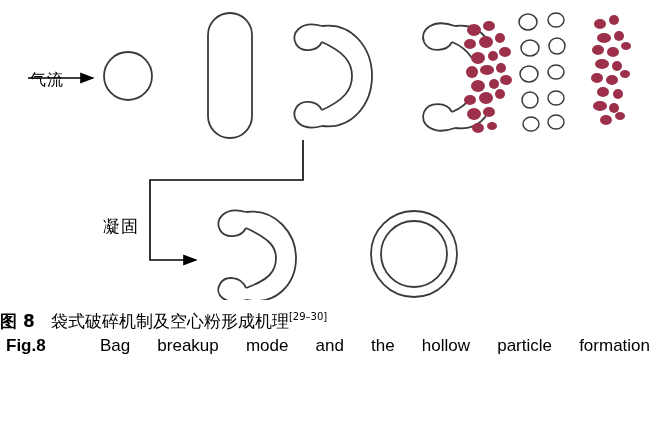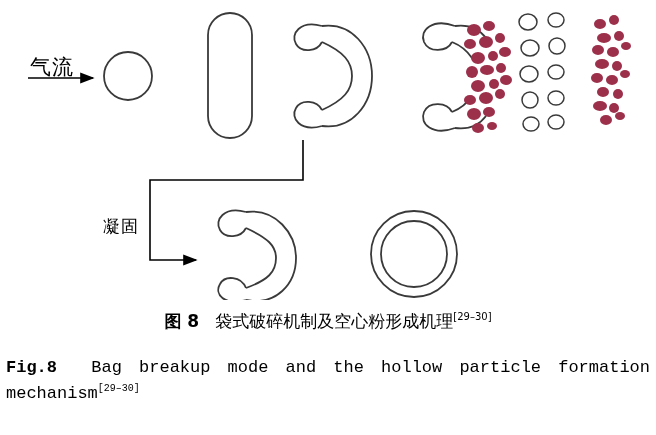--- a/index.html
+++ b/index.html
@@ -18,56 +18,55 @@
   #figure-area {
     position: absolute;
     left: 0;
     top: 0;
     width: 656px;
     height: 300px;
   }
   .label-airflow {
     position: absolute;
     left: 30px;
-    top: 53px;
+    top: 70px;
     font-family: "DejaVu Sans", sans-serif;
-    font-size: 21px;
+    font-size: 16px;
     letter-spacing: 1px;
     color: #000;
   }
   .label-solidify {
     position: absolute;
     left: 103px;
     top: 215px;
     font-family: Liberation Serif, serif;
     font-size: 17px;
     letter-spacing: 1px;
     color: #000;
   }
   #caption-block {
     position: absolute;
     left: 0;
     top: 300px;
     width: 656px;
   }
   .cap-cn {
-    text-align: center;
     font-size: 17px;
     font-family: "DejaVu Sans", sans-serif;
     margin-top: 10px;
     white-space: nowrap;
   }
   .cap-cn b {
     font-weight: bold;
   }
   .cap-en {
-    margin-top: 22px;
+    margin-top: 0;
     padding: 0 6px;
     font-size: 17px;
-    font-family: Liberation Mono, monospace;
+    font-family: Liberation Sans, sans-serif;
     text-align: justify;
     line-height: 1.55;
   }
   .cap-en .lead {
     font-weight: bold;
   }
   .sup {
     font-size: 10px;
     vertical-align: super;
   }
@@ -201,17 +200,14 @@
 </div>
 
 <div id="caption-block">
   <div class="cap-cn">
     <b>图 8</b>&nbsp;&nbsp;&nbsp;<span>袋式破碎机制及空心粉形成机理</span><span class="sup">[29–30]</span>
   </div>
   <div class="cap-en">
     <span class="just-line">
       <span class="lead">Fig.8</span>&nbsp;&nbsp;<span>Bag breakup mode and the hollow particle formation</span>
     </span>
-    <span class="last-line">
-      <span>mechanism</span><span class="sup">[29–30]</span>
-    </span>
   </div>
 </div>
 
 </body></html>

